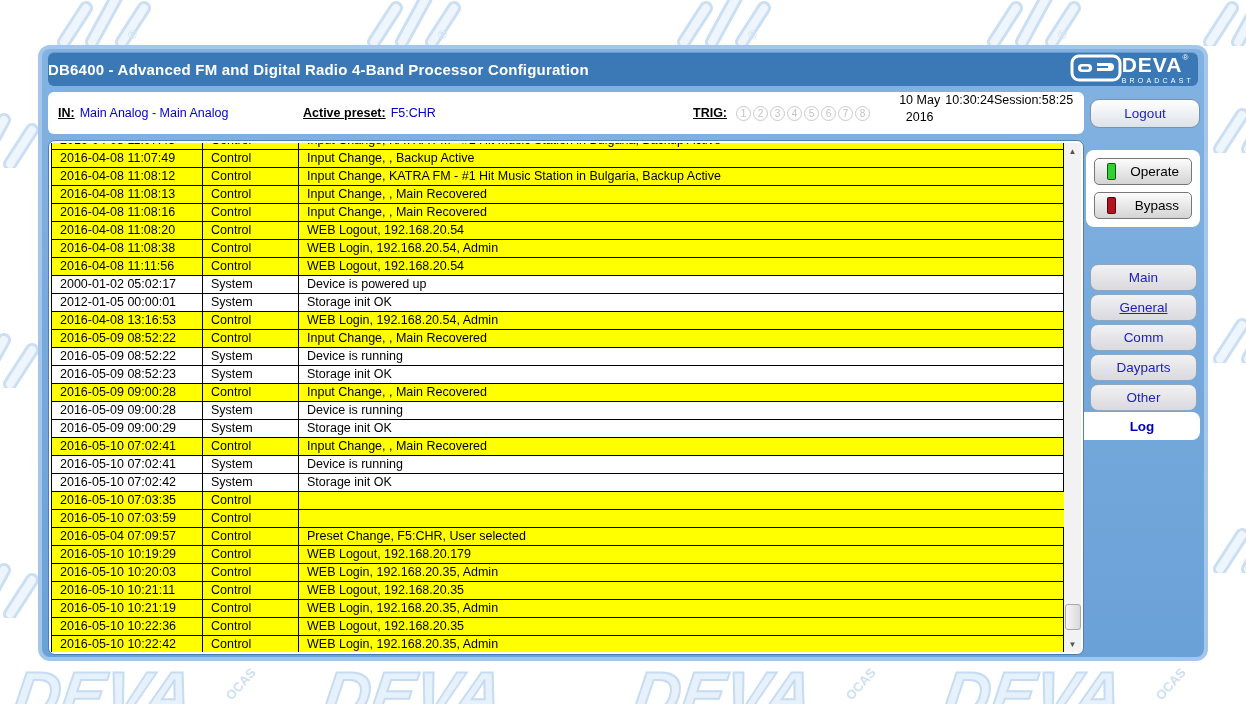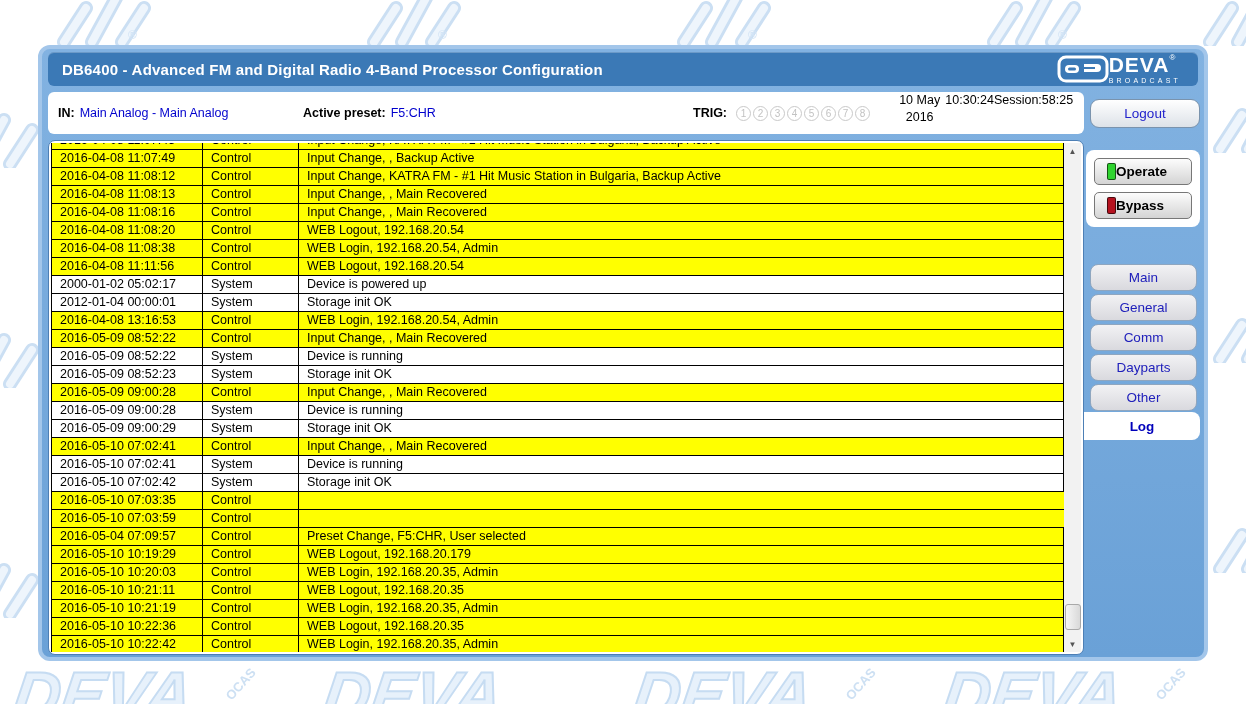--- a/index.html
+++ b/index.html
@@ -10,31 +10,31 @@
   .wm-reg{position:absolute;z-index:0;color:#d4e5f6;font-size:12px;font-weight:bold;pointer-events:none;}
 
   
   .app{position:absolute;left:38px;top:45px;width:1170px;height:616px;z-index:2;
        box-sizing:border-box;border:4px solid #a3c6ea;border-radius:12px;
        background:linear-gradient(180deg,#82b2e1,#6aa1d7);}
 
   .titlebar{position:absolute;left:6px;top:3px;width:1150px;height:34px;background:#3b79b6;
             border-radius:6px;display:flex;align-items:center;
             box-shadow:inset 0 1px 0 rgba(255,255,255,.25);}
-  .title{color:#ffffff;font-size:15px;font-weight:bold;padding-left:14px;letter-spacing:.2px;}
-  .logo{margin-left:auto;display:flex;align-items:center;gap:0;padding-right:17px;}
+  .title{color:#ffffff;font-size:15px;font-weight:bold;letter-spacing:.2px;}
+  .logo{margin-left:auto;display:flex;gap:0;padding-right:4px;}
   .logo-text{color:#fff;line-height:1;}
   .logo-deva{font-size:21px;font-weight:bold;letter-spacing:1px;}
   .logo-reg{font-size:8px;vertical-align:top;}
   .logo-bc{font-size:7px;letter-spacing:3.2px;margin-top:2px;}
 
   .statusbar{position:absolute;left:6px;top:43px;width:1036px;height:42px;background:#ffffff;
              border-radius:6px;font-size:12.5px;color:#000;}
   .sb-item{position:absolute;top:0;height:42px;display:flex;align-items:center;white-space:nowrap;}
-  .sb-label{font-weight:bold;margin-right:5px;}
+  .sb-label{font-weight:bold;margin-right:5px;text-decoration:underline;}
   .blue{color:#0000cd;}
   .trig-lights{display:inline-flex;gap:2px;margin-left:4px;}
   .trig-dot{width:15px;height:15px;border:1.6px solid #c9c9c9;border-radius:50%;color:#c2c2c2;
             font-size:10px;display:flex;align-items:center;justify-content:center;box-sizing:border-box;}
   .stack{position:absolute;top:0;height:42px;display:flex;flex-direction:row;justify-content:center;
          text-align:center;line-height:1.35;}
 
   .logout-btn{position:absolute;left:1048px;top:50px;width:110px;height:29px;
               background:linear-gradient(180deg,#ffffff,#dde2e8);border:1.5px solid #7a93ad;
               border-radius:9px;color:#2222cc;font-size:13.5px;font-family:Liberation Sans, sans-serif;cursor:pointer;}
@@ -60,21 +60,21 @@
   .sb-down{bottom:0;}
   .sb-thumb{position:absolute;left:1px;width:14px;height:24px;bottom:22px;cursor:pointer;
             background:linear-gradient(90deg,#f6f6f6,#d9d9d9);border:1px solid #a9a9a9;border-radius:3px;}
 
   
   .ob-panel{position:absolute;left:1044px;top:101px;width:114px;height:77px;background:#ffffff;border-radius:8px;}
   .ob-btn{position:absolute;left:8px;width:98px;height:27px;display:flex;align-items:center;
           background:linear-gradient(180deg,#fcfcfc,#d4d4d4);border:1px solid #777;border-radius:5px;
           font-size:13.5px;color:#000;font-family:inherit;cursor:pointer;box-sizing:border-box;}
   .ob-led{width:7px;height:15px;border:1px solid rgba(0,0,0,.6);border-radius:2px;margin-left:6px;}
-  .ob-text{flex:1;text-align:left;padding-right:6px;font-weight:bold;}
+  .ob-text{flex:1;text-align:right;padding-right:6px;}
 
   .nav-btn{position:absolute;left:1048px;width:107px;height:27px;
            background:linear-gradient(180deg,#f2f2f4,#d9d9de);border:1px solid #8fa6bf;border-radius:8px;
            color:#2020bb;font-size:13.5px;font-family:inherit;cursor:pointer;box-sizing:border-box;}
   .active-tab{position:absolute;left:1042px;top:363px;width:116px;height:28px;background:#ffffff;
               border-radius:0 8px 8px 0;color:#0000bb;font-weight:bold;font-size:13.5px;
               display:flex;align-items:center;justify-content:center;cursor:pointer;}
 </style>
 </head>
 <body>
@@ -263,21 +263,21 @@
               <div class="td c-msg">WEB Logout, 192.168.20.54</div>
             </div>
 
             <div class="row type-system">
               <div class="td c-time">2000-01-02 05:02:17</div>
               <div class="td c-type">System</div>
               <div class="td c-msg">Device is powered up</div>
             </div>
 
             <div class="row type-system">
-              <div class="td c-time">2012-01-04 00:00:01</div>
+              <div class="td c-time">2012-01-05 00:00:01</div>
               <div class="td c-type">System</div>
               <div class="td c-msg">Storage init OK</div>
             </div>
 
             <div class="row type-control">
               <div class="td c-time">2016-04-08 13:16:53</div>
               <div class="td c-type">Control</div>
               <div class="td c-msg">WEB Login, 192.168.20.54, Admin</div>
             </div>
 
@@ -402,21 +402,21 @@
         <span class="ob-text">Operate</span>
       </button>
       <button class="ob-btn" style="top:42px">
         <span class="ob-led" id="bypass-led" style="background: rgb(181, 18, 31);"></span>
         <span class="ob-text">Bypass</span>
       </button>
     </div>
 
     <div id="nav">
       <button class="nav-btn" style="top: 215px;">Main</button>
-        <button class="nav-btn" style="top: 245px;">General</button>
+        <button class="nav-btn" style="top: 245px; text-decoration: underline;">General</button>
         <button class="nav-btn" style="top: 275px;">Comm</button>
         <button class="nav-btn" style="top: 305px;">Dayparts</button>
         <button class="nav-btn" style="top: 335px;">Other</button>
     </div>
     <div class="active-tab">Log</div>
 
   </div>
 </div>
 
 </body></html>

